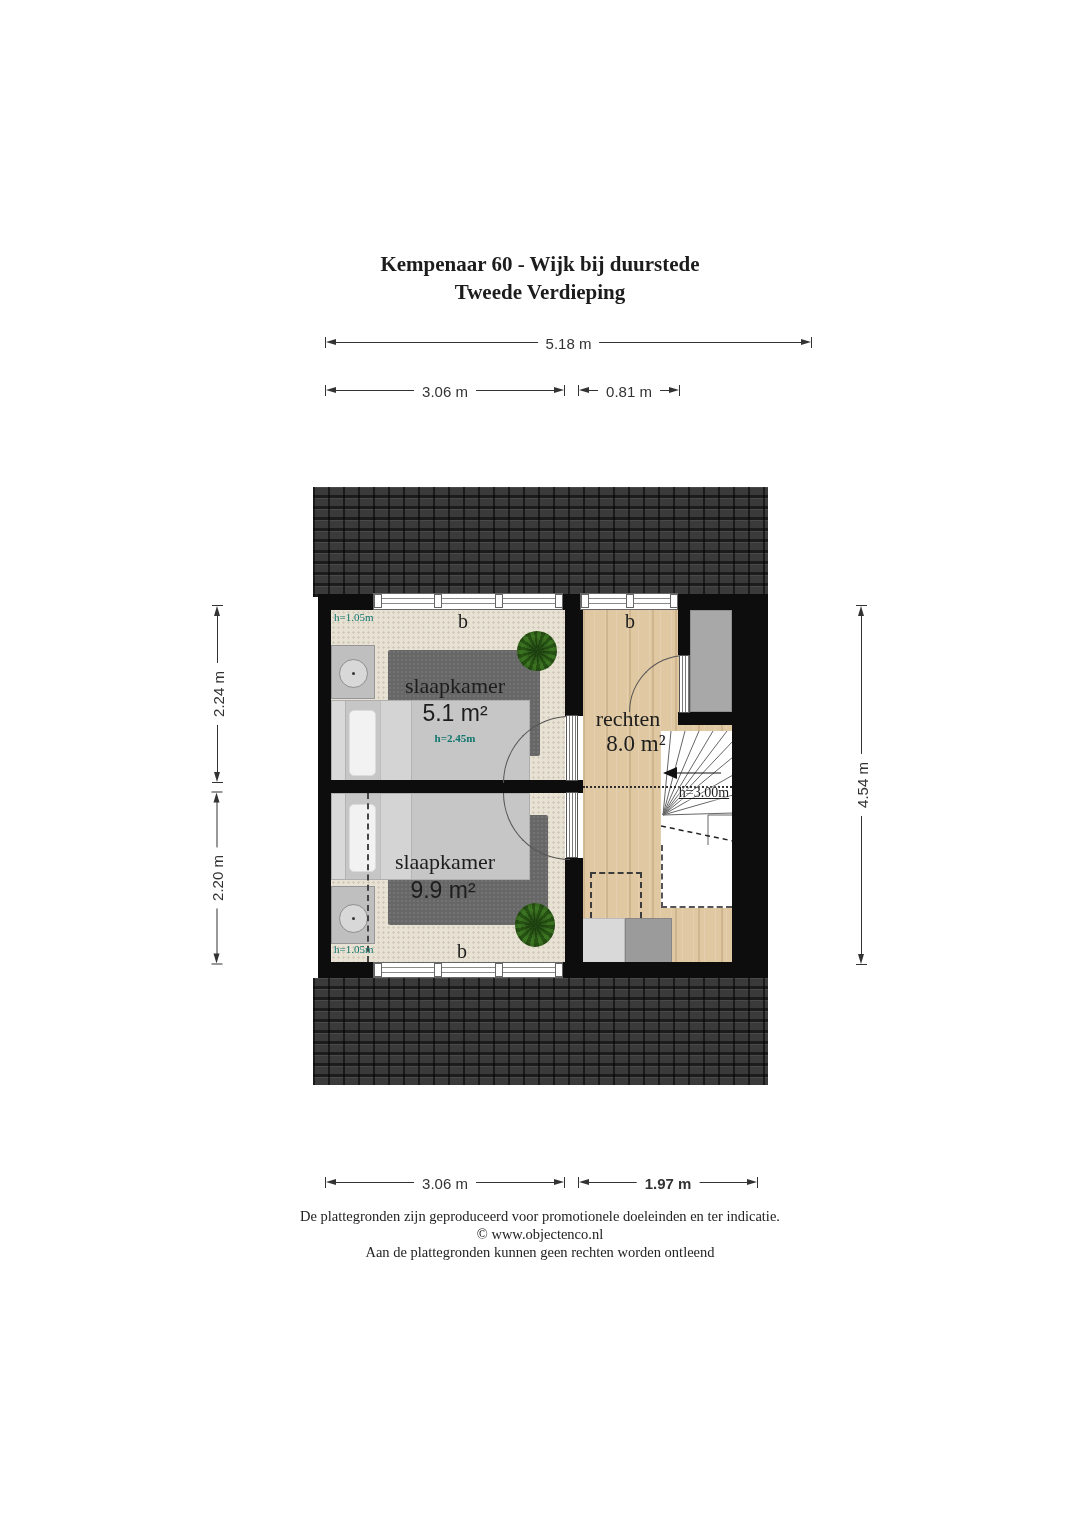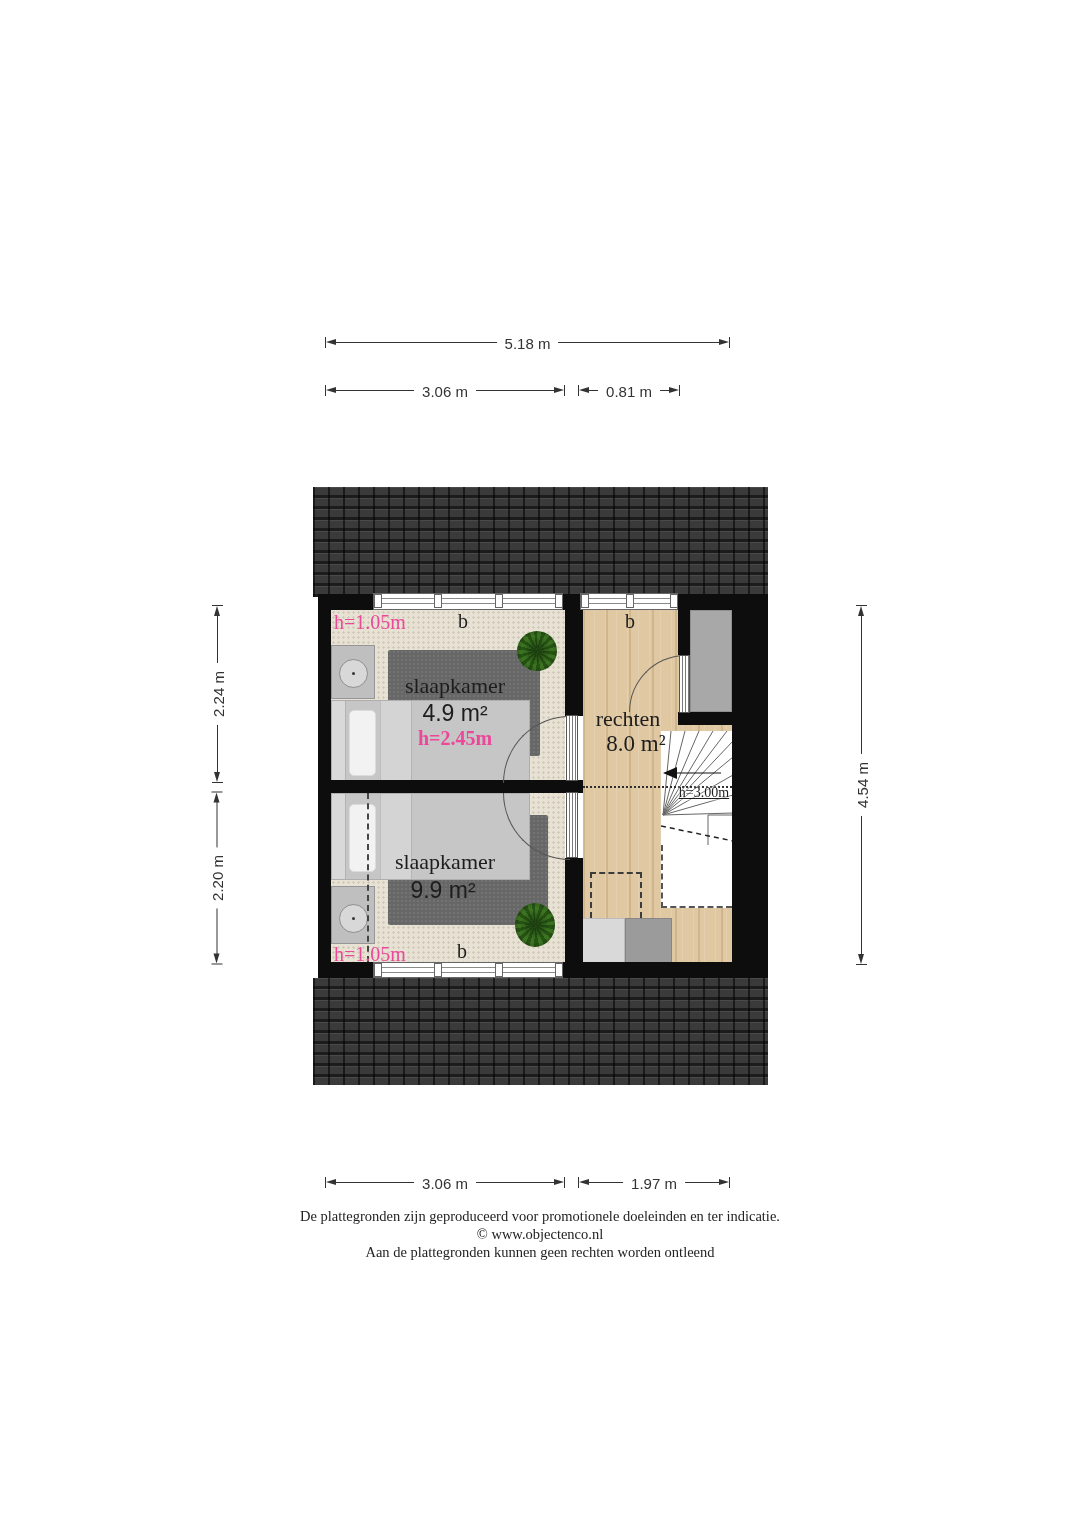--- a/index.html
+++ b/index.html
@@ -64,31 +64,35 @@
   .dimh .ar{position:absolute;right:1px;top:5px;width:0;height:0;
     border-top:3.5px solid transparent;border-bottom:3.5px solid transparent;border-left:10px solid #333;}
   .dimh .lbl{position:absolute;left:50%;top:50%;transform:translate(-50%,-50%);background:#fff;
     padding:0 8px;font-family:"Liberation Sans",sans-serif;font-size:15px;color:#333;white-space:nowrap;}
   .vrot{transform:rotate(-90deg);}
 
   
   .ctr{transform:translate(-50%,-50%);white-space:nowrap;text-align:center;}
   .roomname{font-size:22px;color:#1d1d1d;}
   .area{font-family:"Liberation Sans",sans-serif;font-size:23px;color:#1d1d1d;}
-  .hlabel{font-size:20px;color:#ec4899;}
+  .hlabel{font-size:11px;color:#0f766e;}
   .blabel{font-size:20px;color:#1d1d1d;}
   .h300{font-size:14px;color:#1d1d1d;text-shadow:0 0 3px #fff,0 0 3px #fff;}
   .title{left:0;right:0;top:250px;text-align:center;font-weight:700;font-size:21px;color:#1c1c1c;line-height:28px;}
   .footer{left:0;right:0;top:1207px;text-align:center;font-size:14.5px;color:#222;line-height:18px;}
 </style>
 </head>
 <body>
 
 <div class="page">
 
+  <div class="abs title">
+    <div>Kempenaar 60 - Wijk bij duurstede</div>
+    <div>Tweede Verdieping</div>
+  </div>
 
   <div class="abs roof" style="left:313px;top:487px;width:455px;height:110px;"></div>
   <div class="abs roof" style="left:313px;top:978px;width:455px;height:107px;"></div>
 
   <div class="abs carpet" style="left:331px;top:610px;width:234px;height:352px;"></div>
   <div class="abs wood" style="left:583px;top:610px;width:149px;height:352px;"></div>
   <div class="abs closet" style="left:690px;top:610px;width:42px;height:102px;"></div>
 
   <div class="abs rug" style="left:388px;top:650px;width:152px;height:106px;"></div>
   <div class="abs rug" style="left:388px;top:815px;width:160px;height:110px;"></div>
@@ -180,34 +184,34 @@
   <div class="abs arc-tl" style="left:503px;top:716px;width:67px;height:67px;"></div>
   <div class="abs leaf" style="left:566px;top:715px;width:12px;height:66px;"></div>
   <div class="abs arc-bl" style="left:503px;top:793px;width:67px;height:67px;"></div>
   <div class="abs leaf" style="left:566px;top:792px;width:12px;height:66px;"></div>
   <div class="abs arc-tl" style="left:629px;top:655px;width:57px;height:57px;"></div>
   <div class="abs leaf" style="left:679px;top:655px;width:11px;height:58px;"></div>
 
   <div class="abs hlabel" style="left:334px;top:611px;">h=1.05m</div>
   <div class="abs ctr blabel" style="left:463px;top:621px;">b</div>
   <div class="abs ctr roomname" style="left:455px;top:686px;">slaapkamer</div>
-  <div class="abs ctr area" style="left:455px;top:713px;">4.9 m²</div>
+  <div class="abs ctr area" style="left:455px;top:713px;">5.1 m²</div>
   <div class="abs ctr hlabel" style="left:455px;top:738px;font-weight:bold;">h=2.45m</div>
 
   <div class="abs ctr roomname" style="left:445px;top:862px;">slaapkamer</div>
   <div class="abs ctr area" style="left:443px;top:890px;">9.9 m²</div>
   <div class="abs hlabel" style="left:334px;top:943px;">h=1.05m</div>
   <div class="abs ctr blabel" style="left:462px;top:951px;">b</div>
 
   <div class="abs ctr blabel" style="left:630px;top:621px;">b</div>
   <div class="abs ctr roomname" style="left:628px;top:719px;">rechten</div>
   <div class="abs ctr area" style="left:636px;top:744px;font-family:Liberation Serif, serif;">8.0 m²</div>
   <div class="abs ctr h300" style="left:704px;top:793px;text-decoration:underline;">h=3.00m</div>
 
-  <div class="abs dimh" style="left:325px;top:334px;width:405px;">
+  <div class="abs dimh" style="left:325px;top:334px;width:487px;">
     <div class="line"></div>
       <div class="tickl"></div>
       <div class="tickr"></div>
       <div class="al"></div>
       <div class="ar"></div>
     <div class="lbl">5.18 m</div>
   </div>
   <div class="abs dimh" style="left:325px;top:382px;width:240px;">
     <div class="line"></div>
       <div class="tickl"></div>
@@ -249,21 +253,21 @@
     <div class="lbl">4.54 m</div>
   </div>
   <div class="abs dimh" style="left:325px;top:1174px;width:240px;">
     <div class="line"></div>
       <div class="tickl"></div>
       <div class="tickr"></div>
       <div class="al"></div>
       <div class="ar"></div>
     <div class="lbl">3.06 m</div>
   </div>
-  <div class="abs dimh" style="left:578px;top:1174px;width:152px;">
+  <div class="abs dimh" style="left:578px;top:1174px;width:180px;font-weight:bold;">
     <div class="line"></div>
       <div class="tickl"></div>
       <div class="tickr"></div>
       <div class="al"></div>
       <div class="ar"></div>
     <div class="lbl">1.97 m</div>
   </div>
 
   <div class="abs footer">
     <div>De plattegronden zijn geproduceerd voor promotionele doeleinden en ter indicatie.</div>

